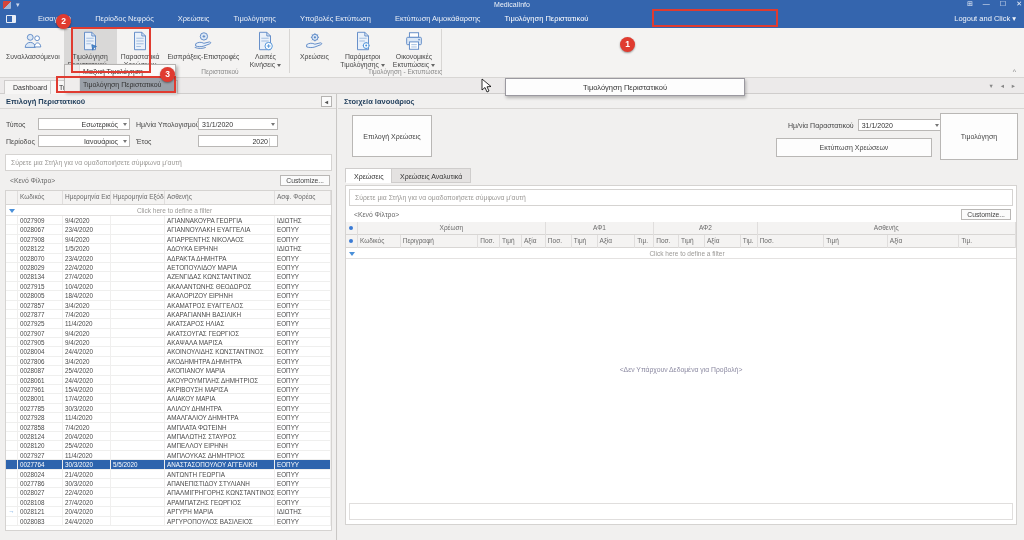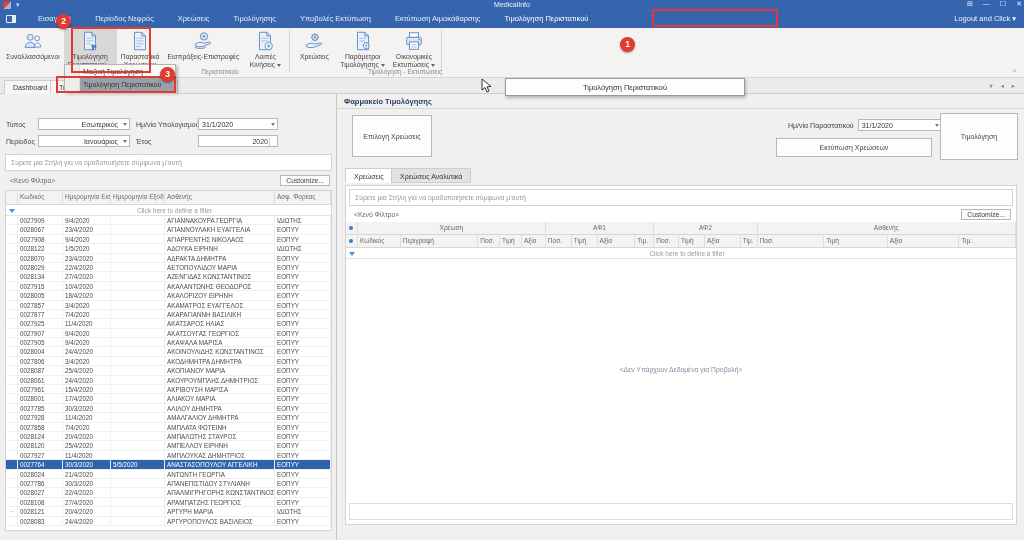--- a/index.html
+++ b/index.html
@@ -203,20 +203,24 @@
     <div class="ribbon-collapse">^</div>
   </div>
 
   <div class="abs tabbar">
     <div class="doc-tab" style="left:4px;">Dashboard</div>
     <div class="doc-tab" style="left:50px; width:128px; overflow:hidden;">Τιμολόγ</div>
     <div class="tab-tools">▾ ◂ ▸</div>
   </div>
 
   <div class="abs left-panel">
+    <div class="panel-hdr" style="position:relative;">
+      <span>Επιλογή Περιστατικού</span>
+      <div class="collapse-btn">◂</div>
+    </div>
 
     <div class="fld-row" style="left:6px; top:24px;">
       <span class="fld-lbl" style="width:32px;">Τύπος</span>
       <div class="combo" style="width:92px;">
           <span class="val">Εσωτερικός</span>
           <span class="car"></span>
         </div>
       <span class="fld-lbl" style="margin-left:6px; width:62px;">Ημ/νία Υπολογισμού</span>
       <div class="combo" style="width:80px; justify-content:flex-start;">
           <span>31/1/2020</span>
@@ -517,21 +521,21 @@
             <div class="c" style="width: 48px;">24/4/2020</div>
             <div class="c" style="width: 54px;"></div>
             <div class="c" style="width: 110px;">ΑΡΓΥΡΟΠΟΥΛΟΣ ΒΑΣΙΛΕΙΟΣ</div>
             <div class="c" style="width: 56px;">ΕΟΠΥΥ</div>
           </div>
         </div>
     </div>
   </div>
 
   <div class="abs right-panel">
-    <div class="panel-hdr">Φαρμακείο Τιμολόγησης</div>
+    <div class="panel-hdr">Στοιχεία Ιανουάριος</div>
 
     <div class="abs btn" style="left:14px; top:21px; width:80px; height:42px;">Επιλογή Χρεώσεις</div>
     <div class="fld-row" style="left:450px; top:25px;">
       <span class="fld-lbl">Ημ/νία Παραστατικού</span>
       <div class="combo" style="width:84px; margin-left:4px; justify-content:flex-start;">
           <span>31/1/2020</span>
           <span class="car"></span>
         </div>
     </div>
     <div class="abs btn" style="left:438px; top:44px; width:156px; height:19px;">Εκτύπωση Χρεώσεων</div>

